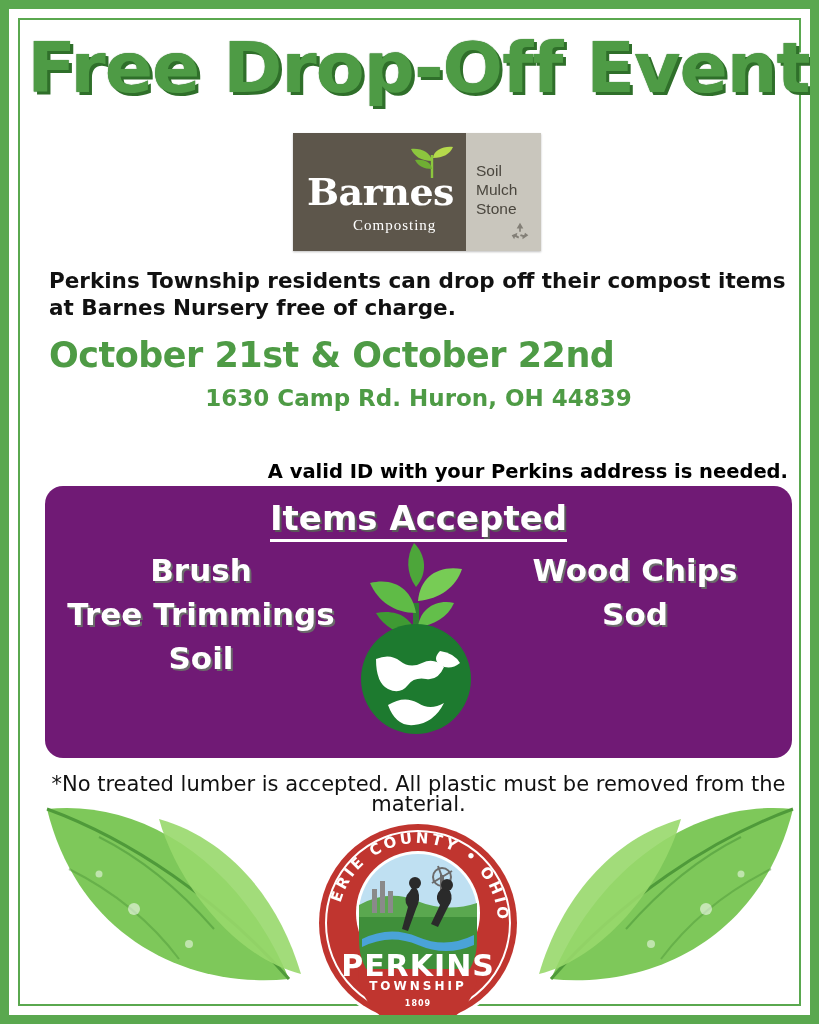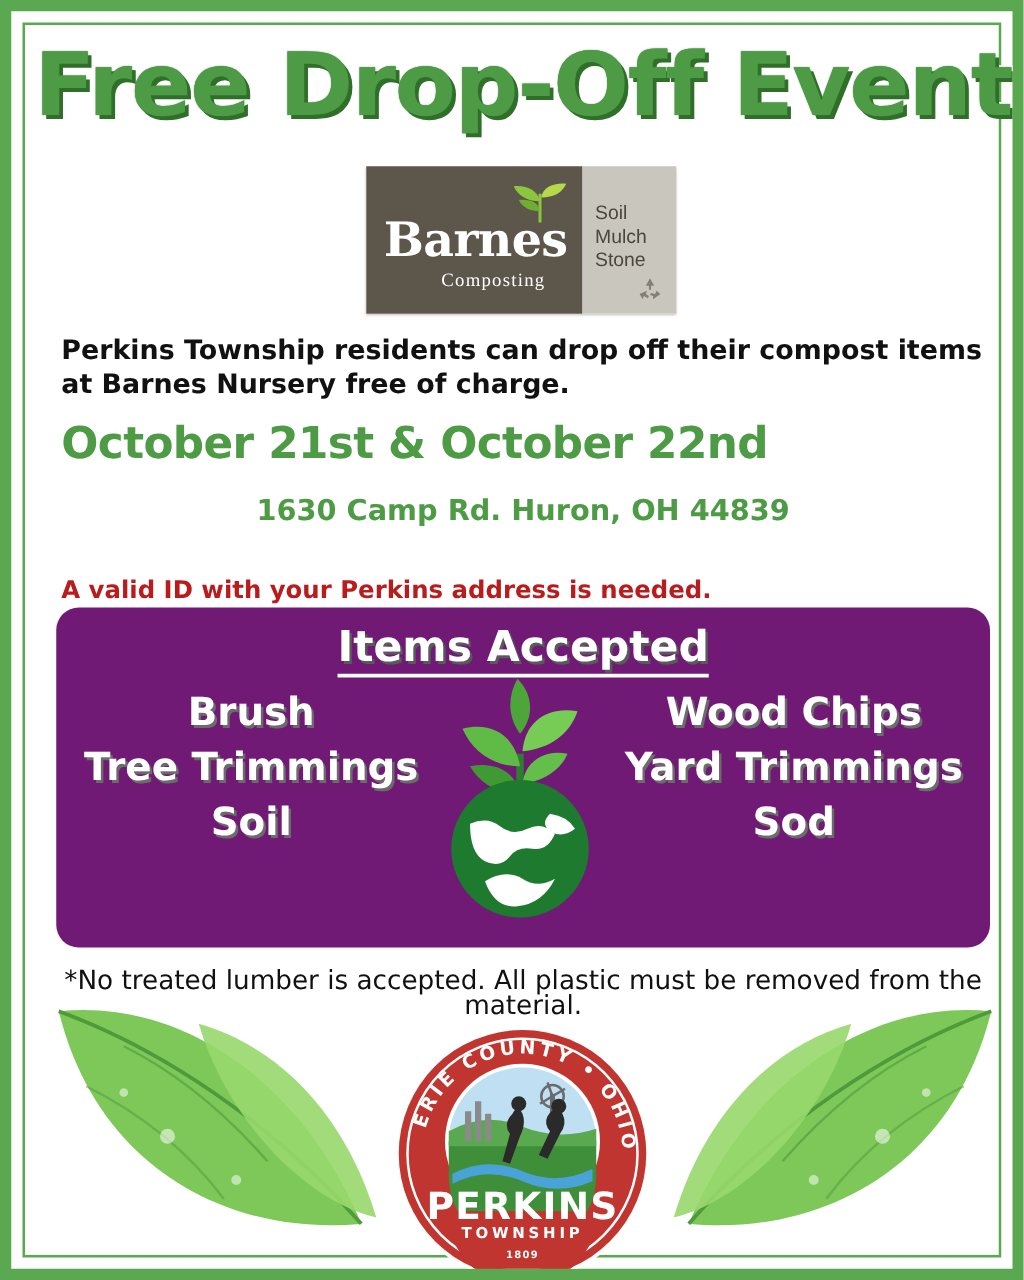--- a/index.html
+++ b/index.html
@@ -156,46 +156,45 @@
     position: absolute;
     left: 40px;
     top: 375px;
     width: 739px;
     text-align: center;
     font-family: "DejaVu Sans", sans-serif;
     font-weight: bold;
     font-size: 23px;
     line-height: 28px;
     color: #4e9b45;
-    margin-top: 11px;
   }
   .url {
     position: absolute;
     left: 40px;
     top: 414px;
     width: 739px;
     text-align: center;
     font-family: "DejaVu Sans", sans-serif;
     font-weight: bold;
     font-size: 23px;
     line-height: 28px;
     color: #4e9b45;
     text-decoration: none;
   }
   .idnote {
     position: absolute;
     left: 40px;
     top: 450px;
     width: 739px;
-    text-align: left;
+    text-align: right;
     font-family: "DejaVu Sans", sans-serif;
     font-weight: bold;
     font-size: 19.5px;
     line-height: 25px;
-    color: #b91c1c;
+    color: #000000;
   }
 
   
   .panel {
     position: absolute;
     left: 36px;
     top: 477px;
     width: 747px;
     height: 272px;
     background: #701a75;
@@ -335,21 +334,20 @@
     <div class="panel-title">
       <span>Items Accepted</span>
     </div>
     <div class="col left">
       <span class="li">Brush</span>
       <span class="li">Tree Trimmings</span>
       <span class="li">Soil</span>
     </div>
     <div class="col right">
       <span class="li">Wood Chips</span>
-      <span class="li">Yard Trimmings</span>
       <span class="li">Sod</span>
     </div>
   </div>
 
   <svg class="globe" viewBox="0 0 160 200">
     <path d="M80 120 C80 92 80 80 80 64" stroke="#2f7d32" stroke-width="6" fill="none"></path>
     <path d="M80 74 C58 74 42 62 34 44 C58 38 76 50 80 74 Z" fill="#5fbb46"></path>
     <path d="M82 62 C104 60 120 48 126 30 C102 26 84 38 82 62 Z" fill="#77cc55"></path>
     <path d="M80 48 C70 34 70 18 78 4 C90 16 92 34 80 48 Z" fill="#4da63a"></path>
     <path d="M80 96 C62 96 48 88 40 74 C60 70 76 78 80 96 Z" fill="#3f9a33"></path>

